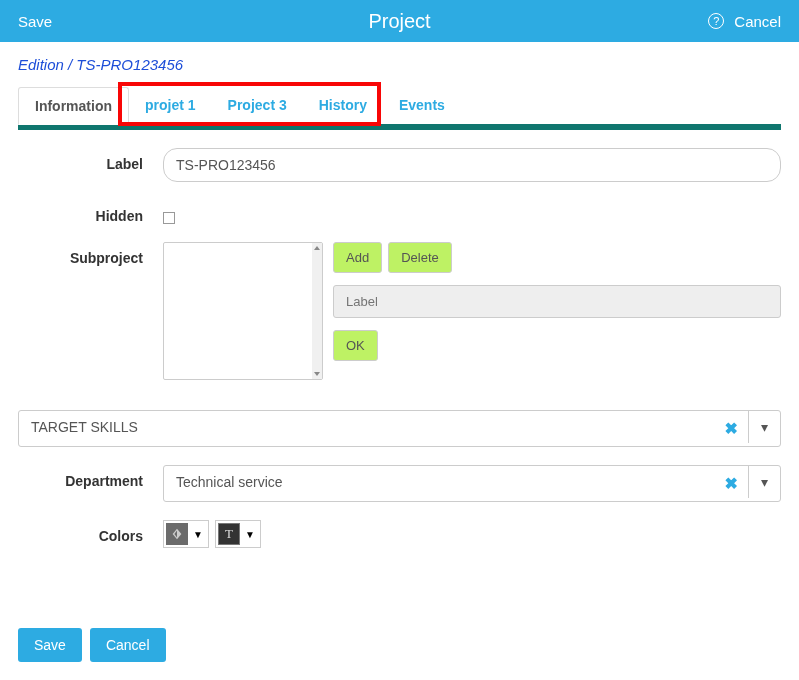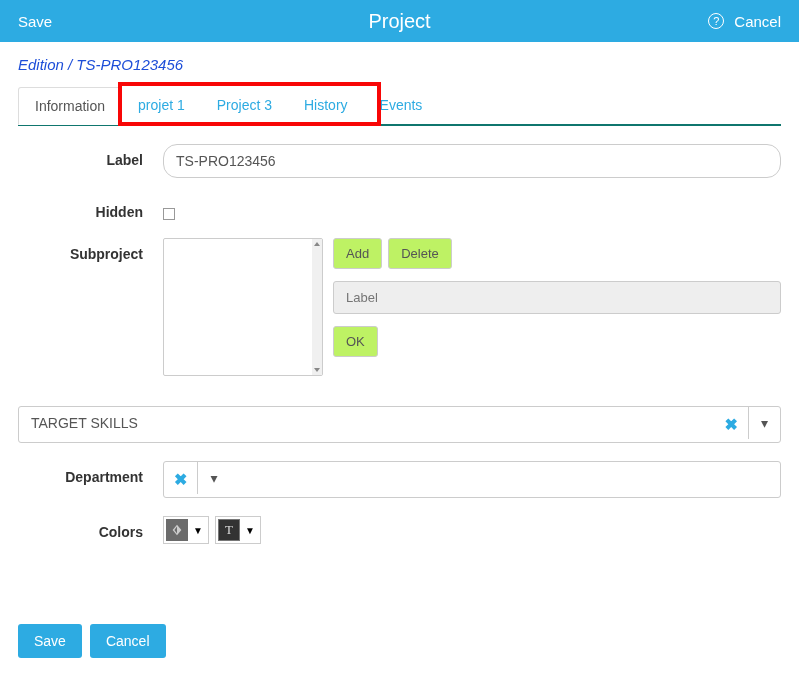--- a/index.html
+++ b/index.html
@@ -58,22 +58,23 @@
       padding: 14px 18px;
     }
     .breadcrumb {
       color: #1d4ed8;
       font-style: italic;
       font-size: 15px;
       margin-bottom: 14px;
     }
     .tabs {
       display: flex;
-      border-bottom: 2px solid #0f766e;
+      border-bottom: 6px solid #0f766e;
       position: relative;
+      font-weight: bold;
     }
     .tab {
       padding: 10px 16px;
       cursor: pointer;
       color: #2dabe2;
       font-size: 14px;
     }
     .tab.active {
       color: #555;
       border: 1px solid #ddd;
@@ -314,20 +315,21 @@
         <div class="select-clear">✖</div>
         <div class="select-arrow">▾</div>
       </div>
     </div>
   </div>
 
   <div class="form-row">
     <div class="form-label">Department</div>
     <div class="form-control-area">
       <div class="select-wrap">
+        <div class="select-text">Technical service</div>
         <div class="select-clear">✖</div>
         <div class="select-arrow">▾</div>
       </div>
     </div>
   </div>
 
   <div class="form-row">
     <div class="form-label">Colors</div>
     <div class="form-control-area">
       <div class="color-pickers">

